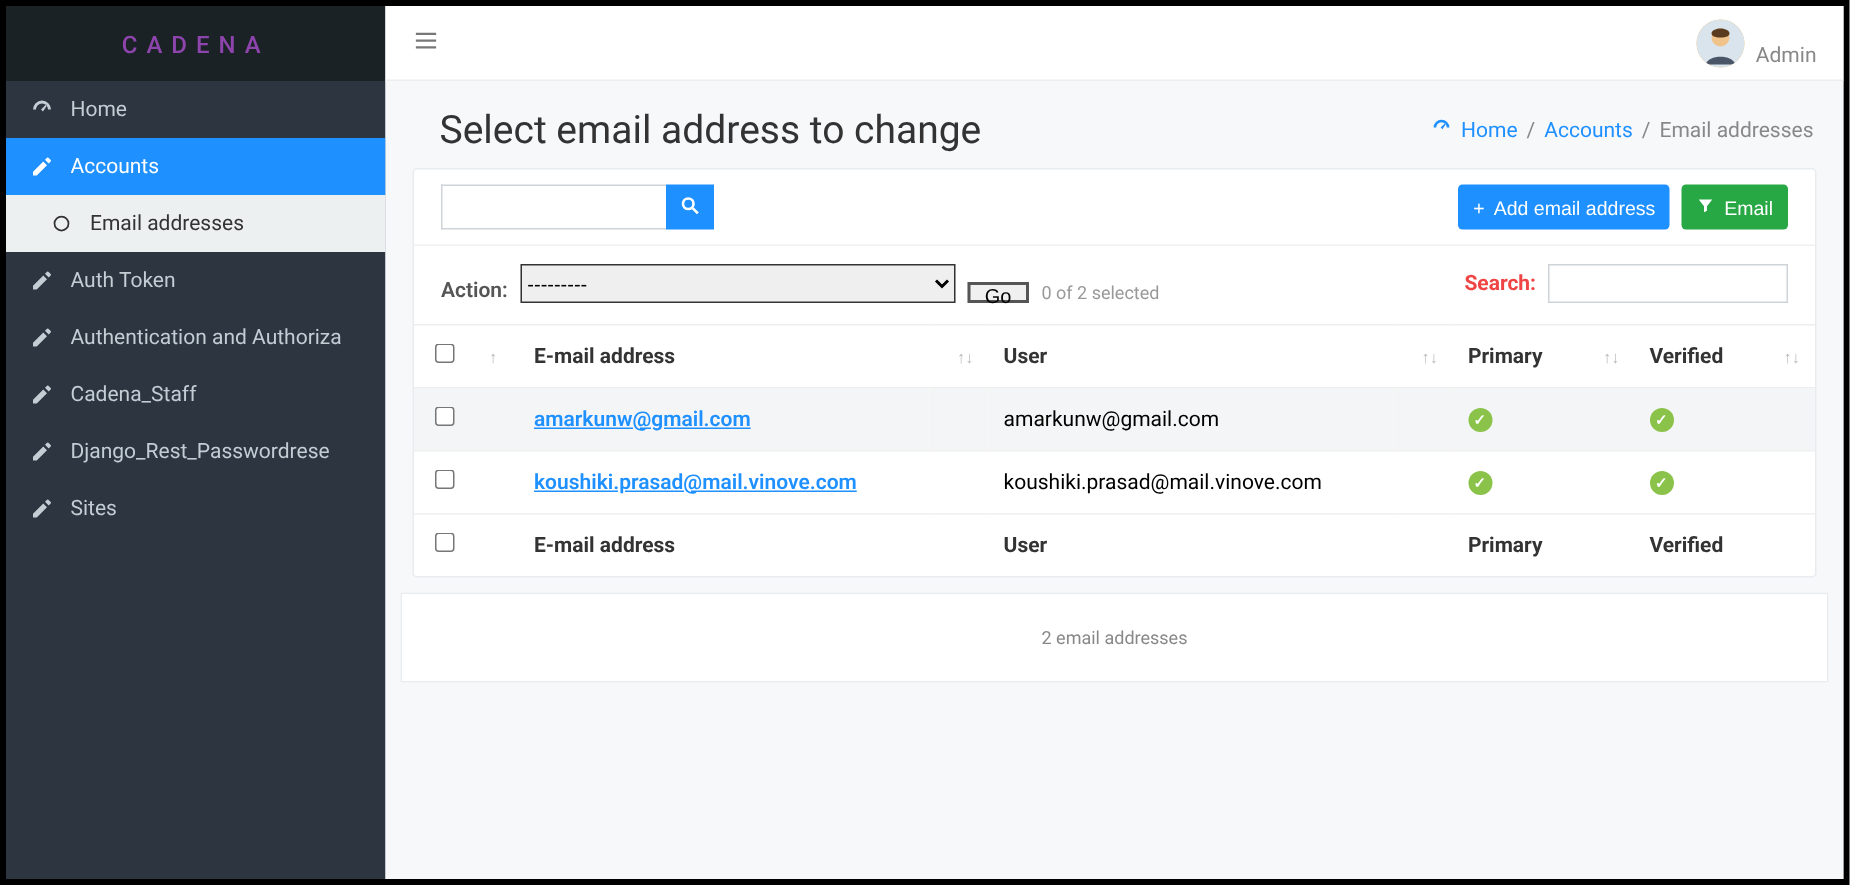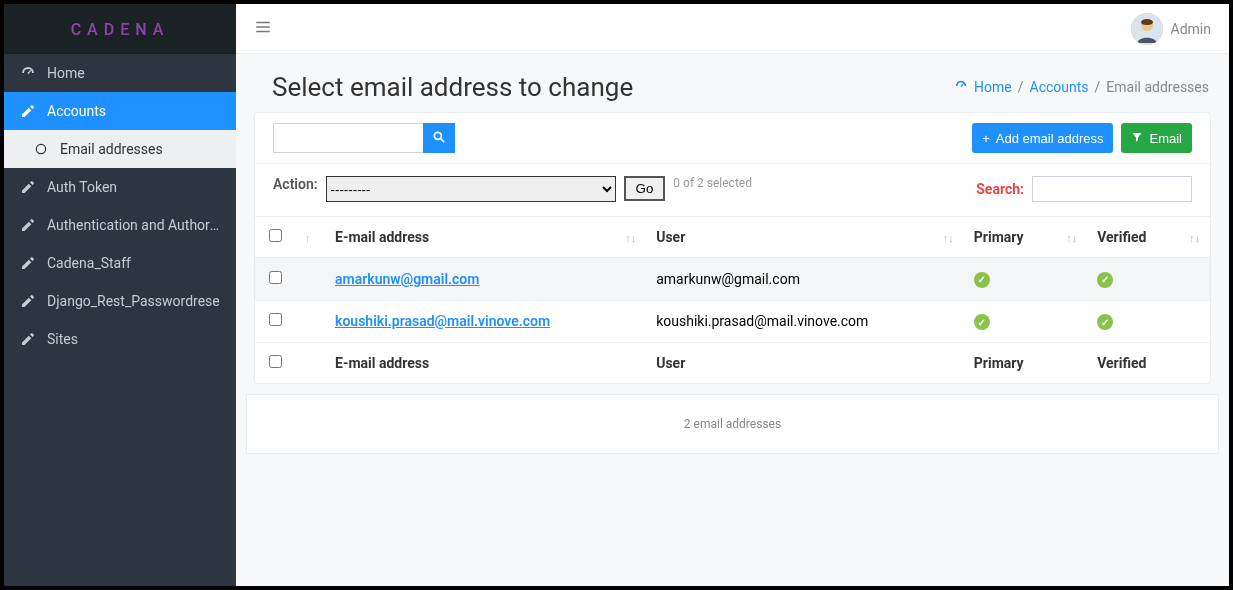--- a/index.html
+++ b/index.html
@@ -1,49 +1,49 @@
 <!DOCTYPE html>
 <html><head>
 <meta charset="utf-8">
 <style>
   * { box-sizing: border-box; margin: 0; padding: 0; }
   body { font-family: -apple-system, "Segoe UI", Roboto, Arial, sans-serif; font-size: 14px; background:#fff; border:4px solid #000; width:1233px; height:590px; overflow:hidden; }
   .app { display:flex; height:100%; }
   
-  .sidebar { width:232px; background:#2c3540; color:#b8c7ce; display:flex; flex-direction:column; flex-shrink:0; }
+  .sidebar { width:253px; background:#2c3540; color:#b8c7ce; display:flex; flex-direction:column; flex-shrink:0; }
   .brand { height:50px; display:flex; align-items:center; justify-content:center; letter-spacing:6px; font-weight:500; color:#8e44ad; background:#1a2226; font-size:16px; }
   .nav-header { color:#8896a0; font-size:12px; padding:14px 15px 8px; font-weight:500; }
   .nav-item { display:flex; align-items:center; gap:10px; padding:10px 15px; color:#c2cdd4; cursor:pointer; }
   .nav-item.active { background:#1e90ff; color:#fff; }
   .nav-sub { background:#ecf0f1; color:#333; padding:10px 15px 10px 28px; display:flex; align-items:center; gap:10px; }
   .nav-icon { width:18px; height:18px; display:inline-flex; align-items:center; justify-content:center; }
   .nav-label { white-space:nowrap; overflow:hidden; text-overflow:ellipsis; flex:1; }
   
   .main { flex:1; background:#f7f8fa; display:flex; flex-direction:column; min-width:0; }
   .topbar { height:50px; background:#fff; display:flex; align-items:center; justify-content:space-between; padding:0 18px; border-bottom:1px solid #eee; }
   .hamburger { cursor:pointer; color:#777; }
-  .user-area { display:flex; align-items:center; gap:8px; color:#888; }
+  .user-area { display:flex; align-items:flex-end; gap:8px; color:#888; }
   .avatar { width:32px; height:32px; border-radius:50%; background:#e6c28a; display:inline-flex; align-items:center; justify-content:center; overflow:hidden; }
   .content-header { display:flex; align-items:center; justify-content:space-between; padding:18px 20px 10px;margin-left:16px; }
   .page-title { font-size:26px; font-weight:400; color:#333; }
   .breadcrumb { font-size:14px; color:#888; display:flex; gap:6px; align-items:center; }
   .breadcrumb a { color:#1e90ff; text-decoration:none; }
   .card { background:#fff; margin:0 18px 10px; border:1px solid #e9ecef; border-radius:3px; }
   .toolbar { display:flex; align-items:center; justify-content:space-between; padding:10px 18px; }
   .search-wrap { display:flex; }
   .search-input { width:150px; height:30px; border:1px solid #ced4da; border-right:none; padding:4px 8px; }
   .search-btn { width:32px; height:30px; background:#1e90ff; color:#fff; border:none; cursor:pointer; display:flex; align-items:center; justify-content:center; }
   .btn { height:30px; padding:0 10px; color:#fff; border:none; border-radius:3px; cursor:pointer; font-weight:500; display:inline-flex; align-items:center; gap:6px; font-size:13px; }
   .btn-blue { background:#1e90ff; }
   .btn-green { background:#28a745; }
   .actions-right { display:flex; gap:8px; }
   .action-row { display:flex; align-items:center; justify-content:space-between; padding:12px 18px 14px; border-top:1px solid #f0f0f0; color:#666; }
-  .action-left { display:flex; align-items:flex-start; gap:8px; }
+  .action-left { display:flex; align-items:flex-end; gap:8px; }
   .action-select { width:290px; height:26px; border:1px solid #333; }
-  .go-btn { height:25px; padding:0 10px; border:2px solid #555; background:#f0f0f0; cursor:pointer; }
+  .go-btn { height:14px; padding:0 10px; border:2px solid #555; background:#f0f0f0; cursor:pointer; }
   .sel-count { color:#999; font-size:12px; }
   .search-right { display:flex; align-items:center; gap:8px; }
   .search-right input { width:160px; height:26px; border:1px solid #ced4da; padding:2px 6px; }
   table { width:100%; border-collapse:collapse; }
   th, td { padding:12px 10px; text-align:left; font-size:14px; }
   thead th { font-weight:700; color:#333; border-top:1px solid #eee; border-bottom:1px solid #eee; }
   .sort { color:#bbb; font-size:11px; }
   tbody tr { border-bottom:1px solid #f1f1f1; }
   tbody tr.striped { background:#f4f5f6; }
   .link { color:#1e90ff; font-weight:600; }

